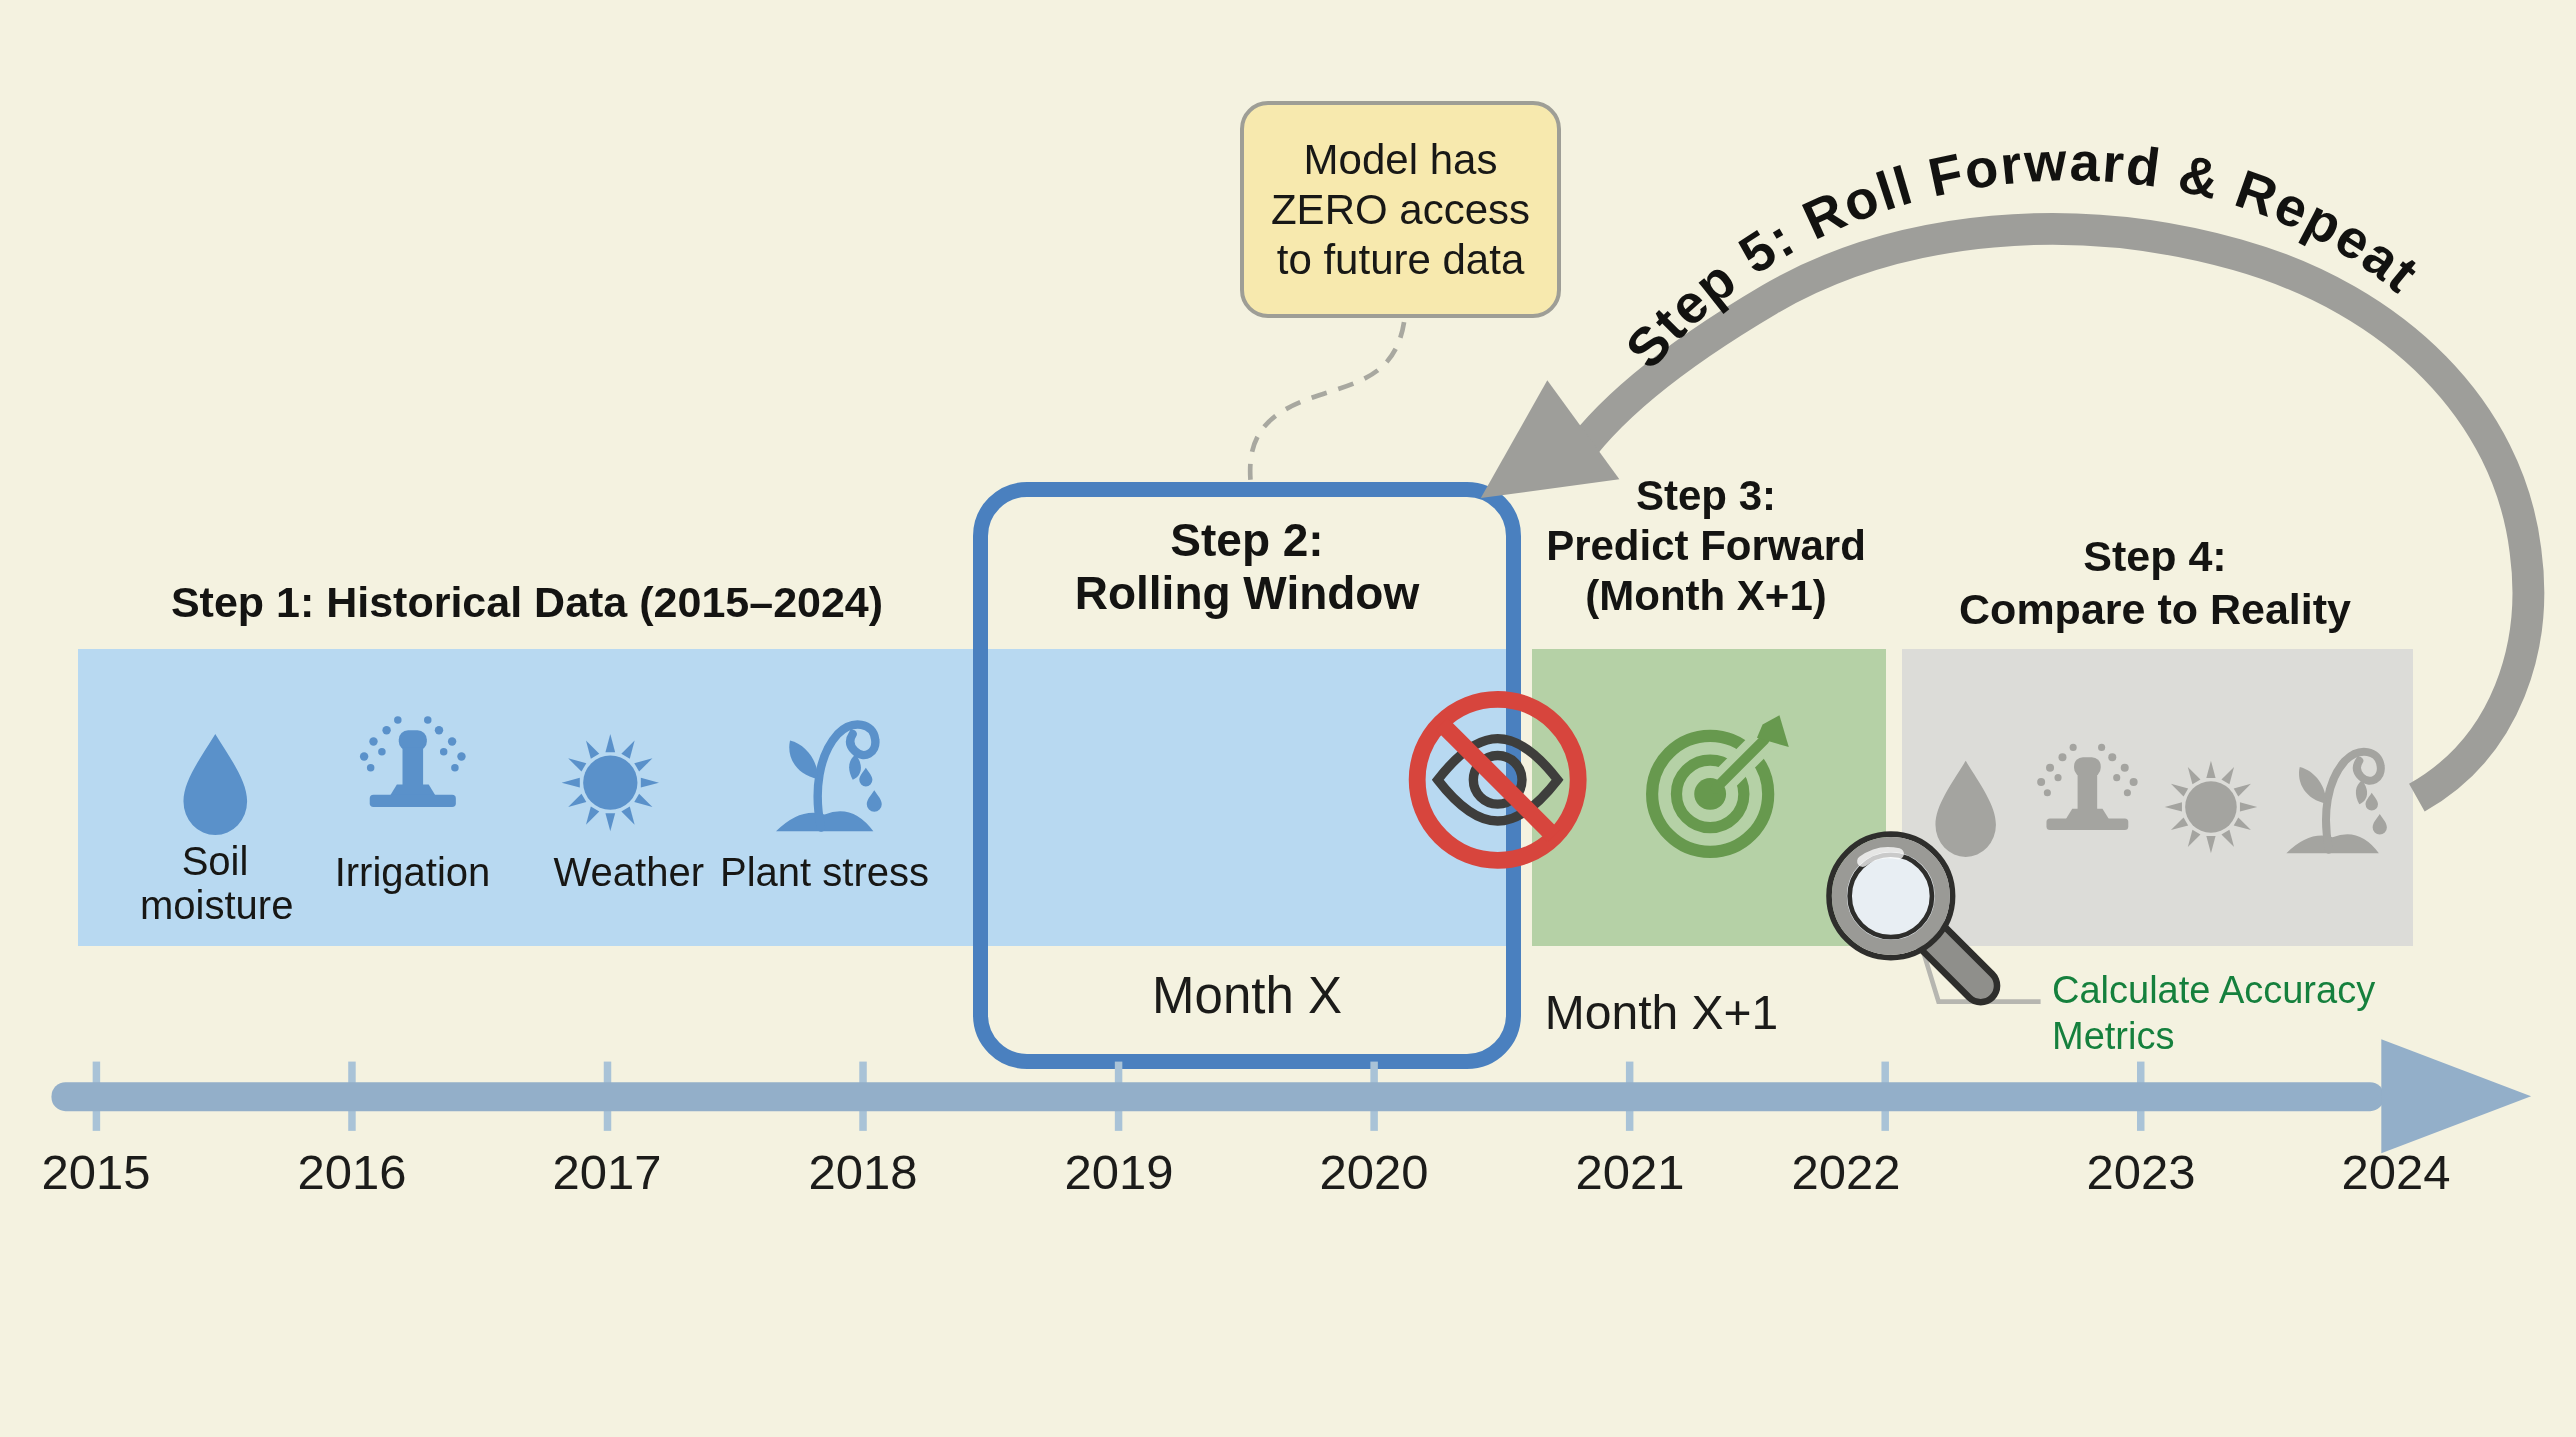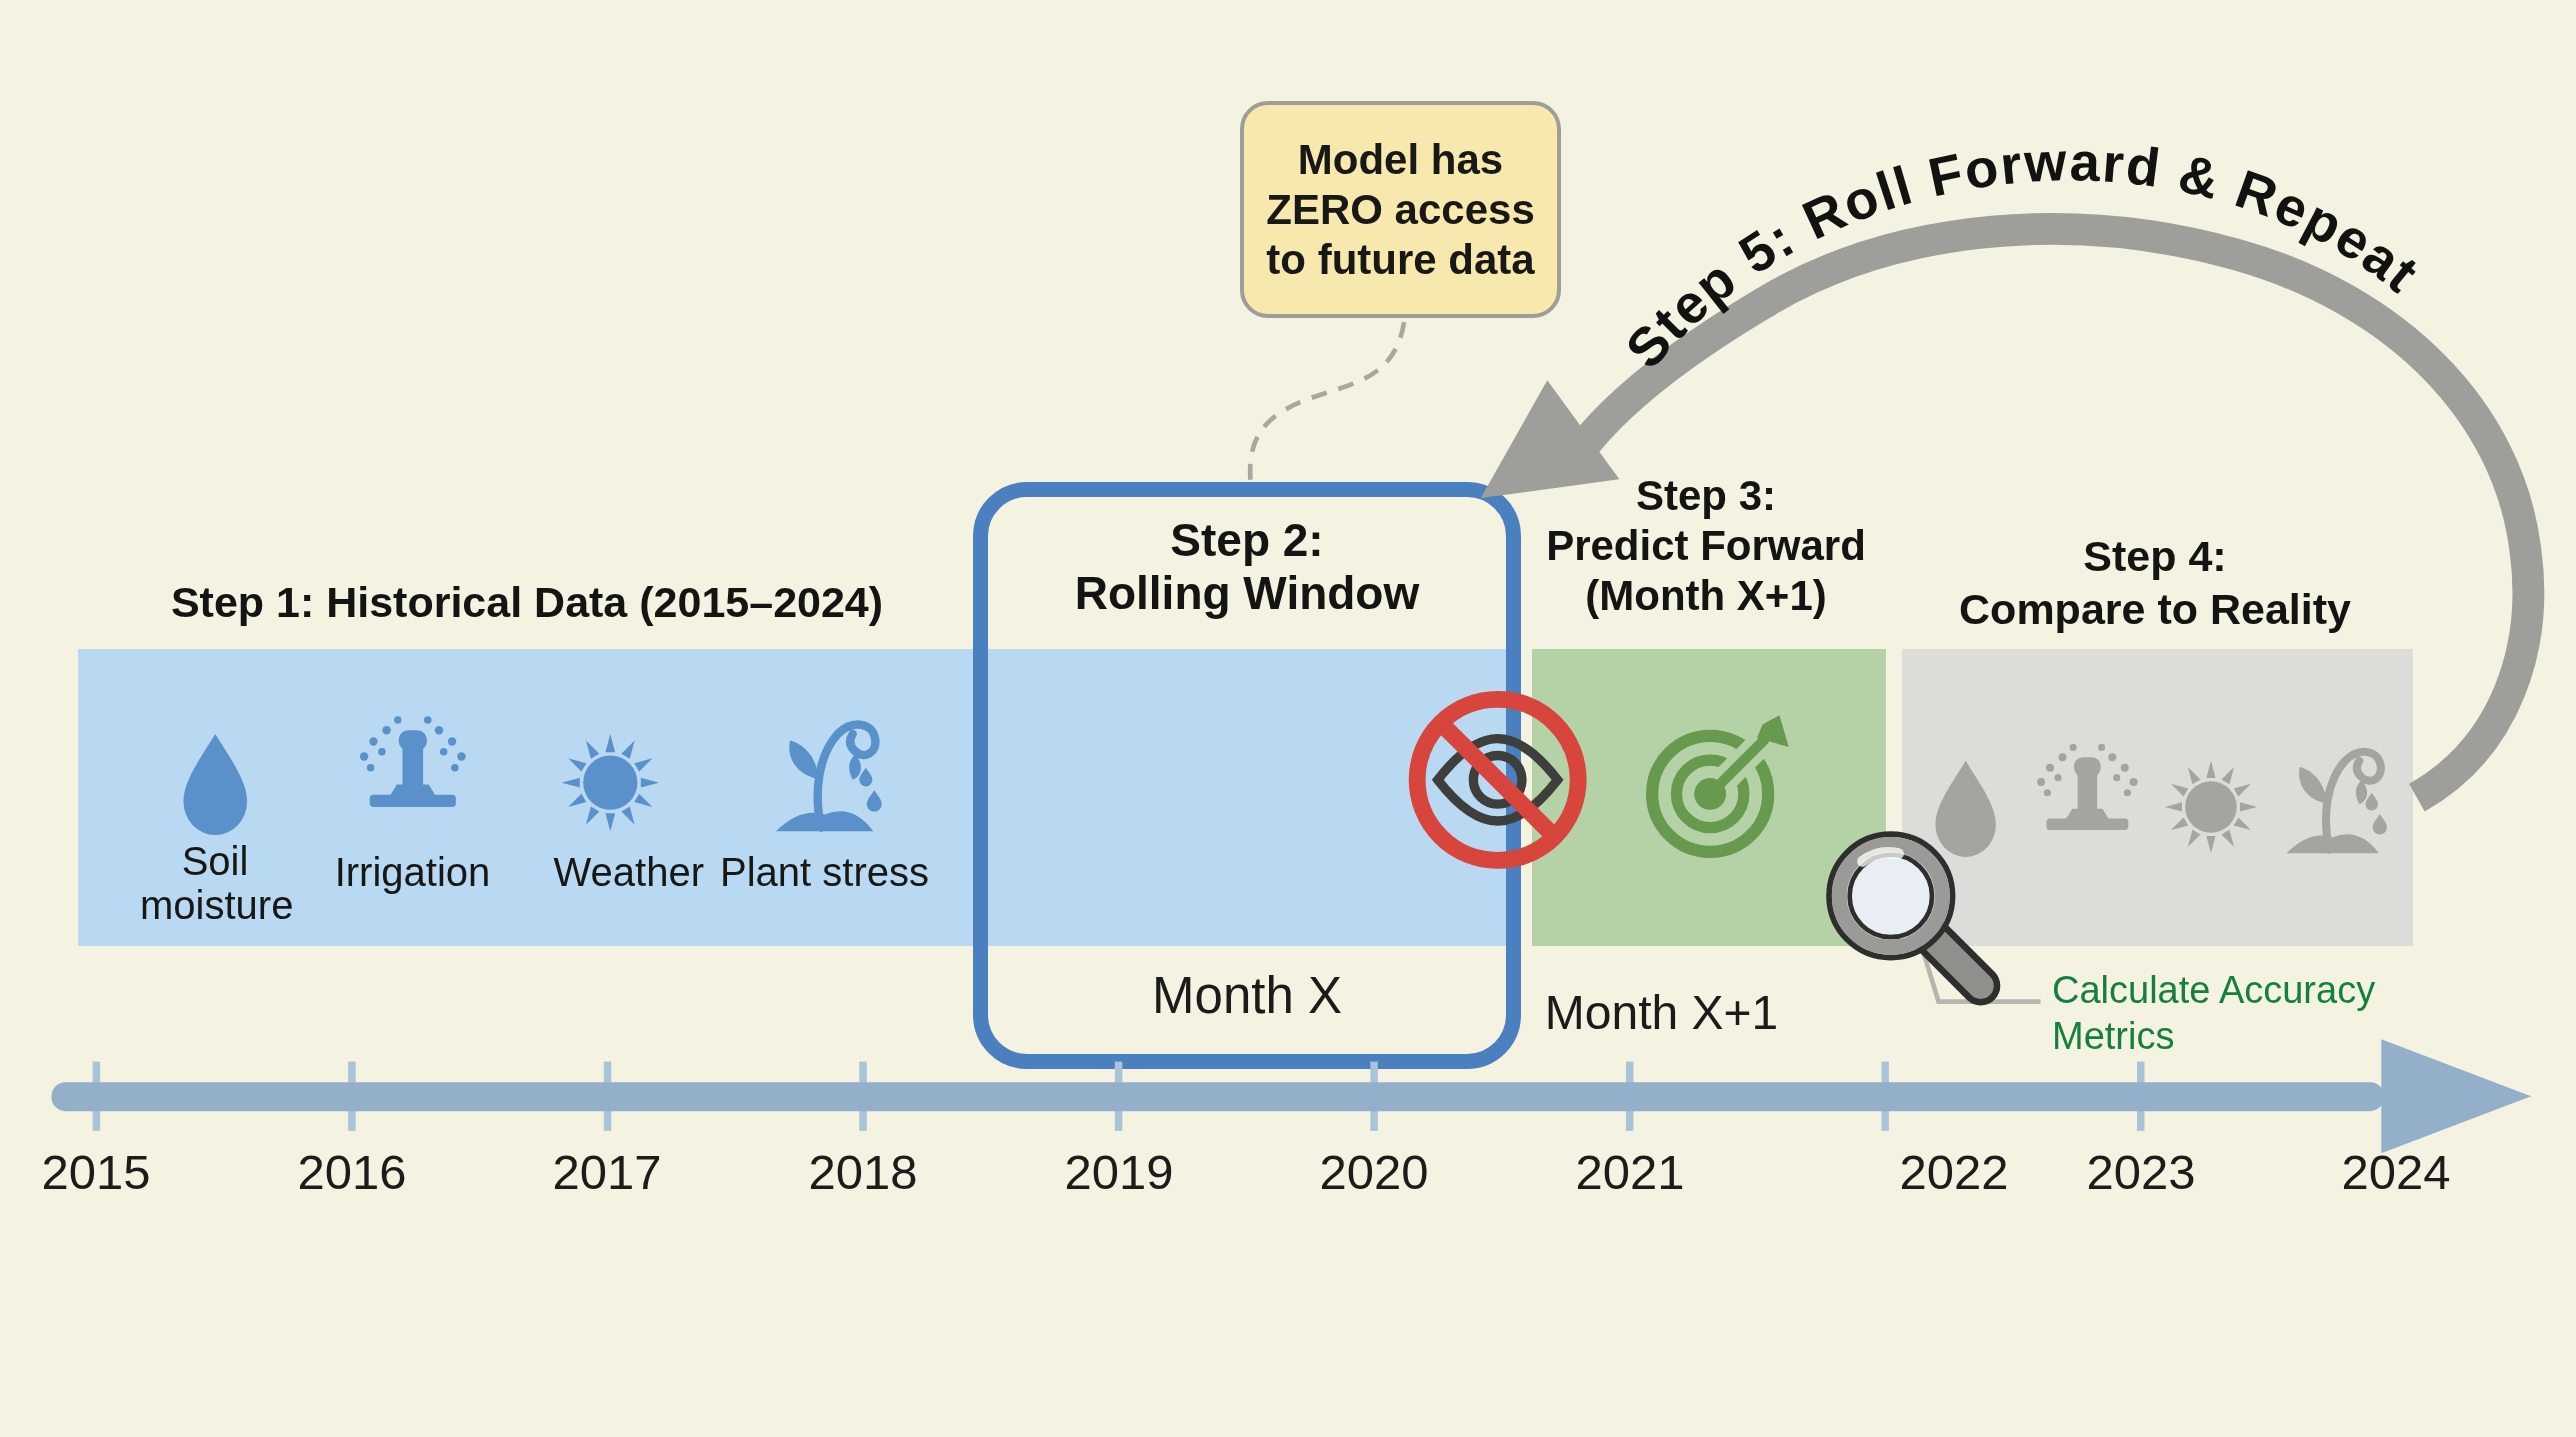--- a/index.html
+++ b/index.html
@@ -16,21 +16,21 @@
   .h-step1{left:78px;top:578px;width:898px;font-size:43px;line-height:49px;}
   .h-step2{left:988px;top:514px;width:518px;font-size:46px;line-height:53px;}
   .h-step3{left:1521px;top:471px;width:370px;font-size:42px;line-height:50px;}
   .h-step4{left:1910px;top:530px;width:490px;font-size:43px;line-height:53px;}
   .month-label{position:absolute;text-align:center;color:#1b1b19;font-weight:500;}
   .month-x{left:988px;top:966px;width:518px;font-size:51px;}
   .month-x1{left:1526px;top:985px;width:271px;font-size:48px;}
   .callout{position:absolute;left:1240px;top:101px;width:321px;height:217px;
     background:#f7e9ae;border:4.7px solid #9e9e96;border-radius:28px;box-sizing:border-box;
     display:flex;align-items:center;justify-content:center;text-align:center;
-    font-size:42px;line-height:50px;font-weight:700;color:#181816;white-space:pre-line;}
+    font-size:42px;line-height:50px;font-weight:400;color:#181816;white-space:pre-line;}
   .icon-label{position:absolute;text-align:center;color:#171715;font-weight:500;
     font-size:40px;line-height:44px;}
   .lbl-soil{left:140px;top:839px;width:150px;}
   .lbl-irrigation{left:319px;top:850px;width:187px;}
   .lbl-weather{left:517px;top:850px;width:187px;text-align:right;}
   .lbl-plant{left:712px;top:850px;width:225px;}
   .year{position:absolute;top:1144px;width:150px;margin-left:-75px;text-align:center;
     font-size:49px;font-weight:500;color:#1c1c1a;}
   .accuracy-note{position:absolute;left:2052px;top:967px;width:393px;text-align:left;
     font-size:38px;line-height:46px;color:#15803d;font-weight:500;white-space:pre-line;}
@@ -69,21 +69,21 @@
   <div class="icon-label lbl-weather">Weather</div>
   <div class="icon-label lbl-plant">Plant stress</div>
 
   <div class="year" style="left:96px">2015</div>
   <div class="year" style="left:352px">2016</div>
   <div class="year" style="left:607px">2017</div>
   <div class="year" style="left:863px">2018</div>
   <div class="year" style="left:1119px">2019</div>
   <div class="year" style="left:1374px">2020</div>
   <div class="year" style="left:1630px">2021</div>
-  <div class="year" style="left:1954px">2022</div>
+  <div class="year" style="left:1846px">2022</div>
   <div class="year" style="left:2141px">2023</div>
   <div class="year" style="left:2396px">2024</div>
 
   <div class="accuracy-note">Calculate Accuracy
 Metrics</div>
 
   <svg class="overlay" viewBox="0 0 2752 1536">
     <defs>
       <g id="icon-droplet" fill="currentColor">
         <path d="M0,-54 C16,-28 34,-4 34,18 A34,36 0 1,1 -34,18 C-34,-4 -16,-28 0,-54 Z"></path>

